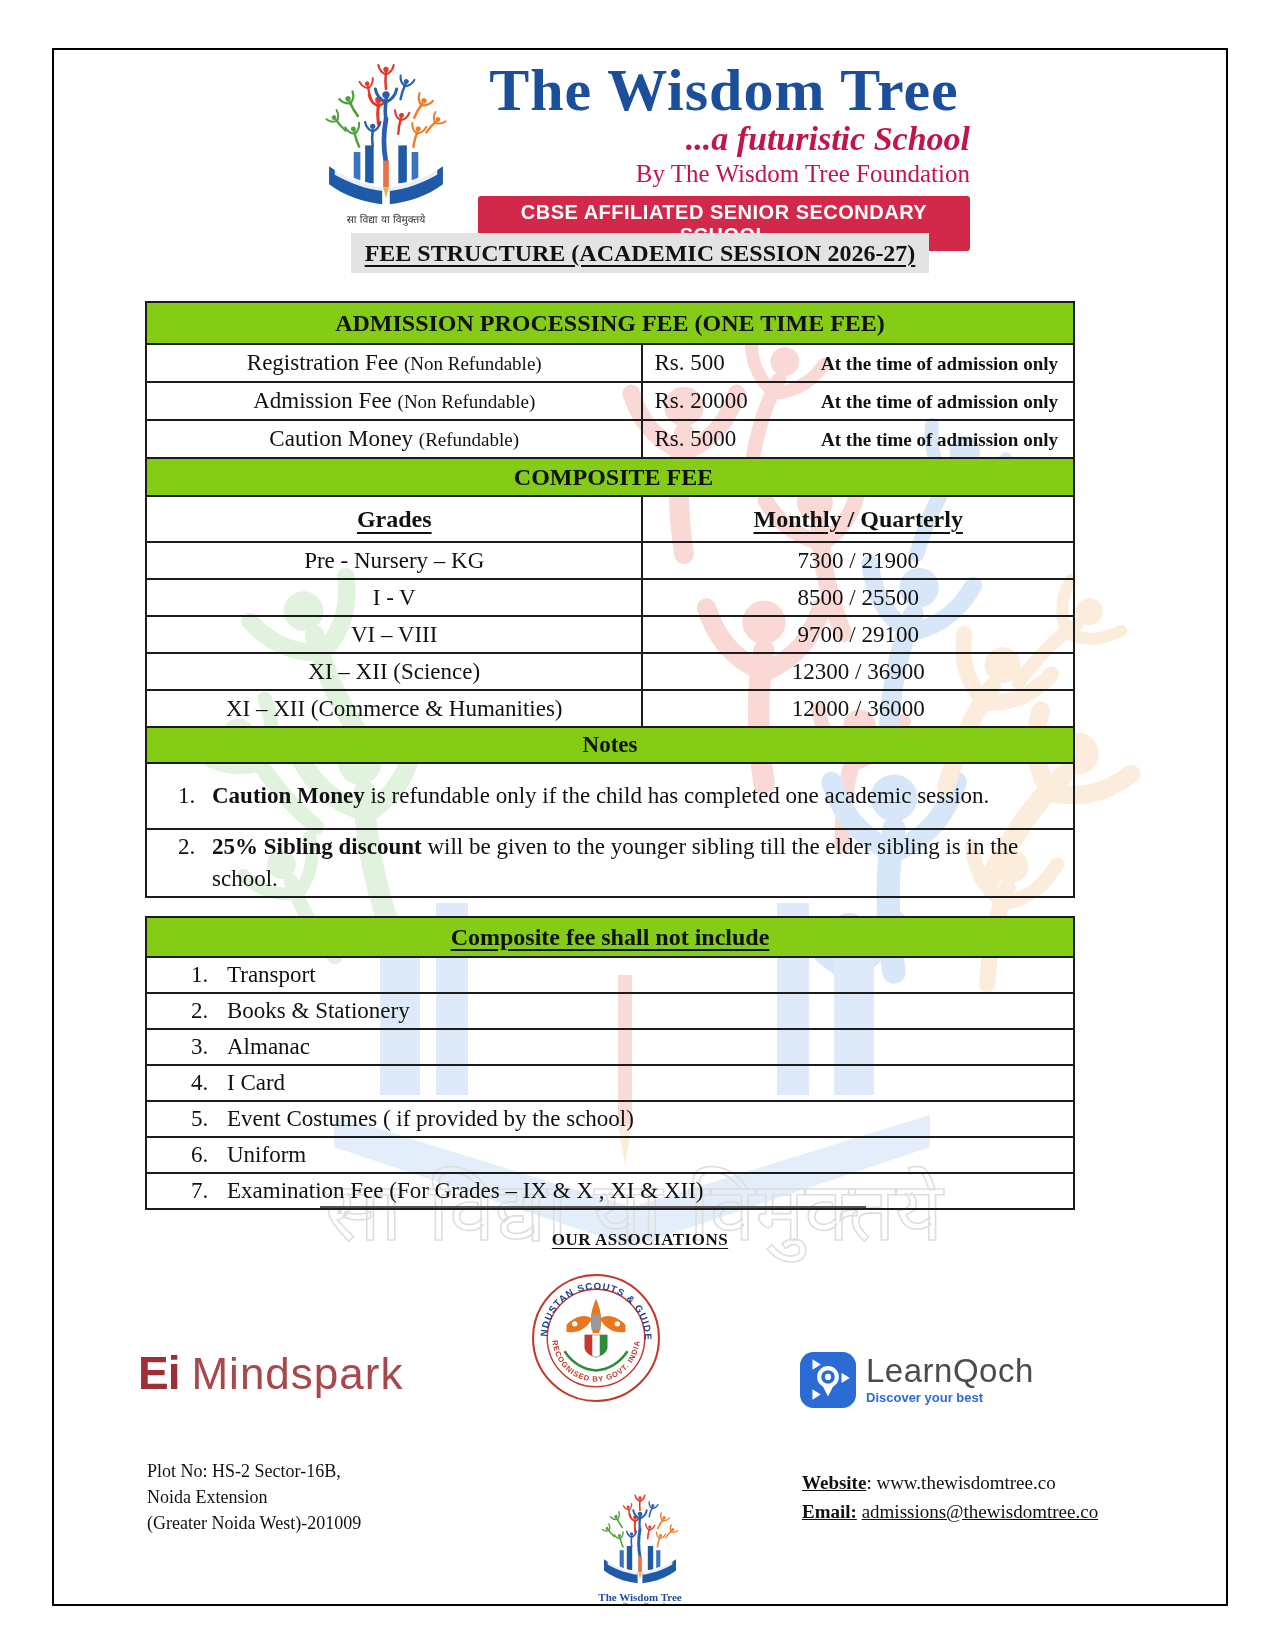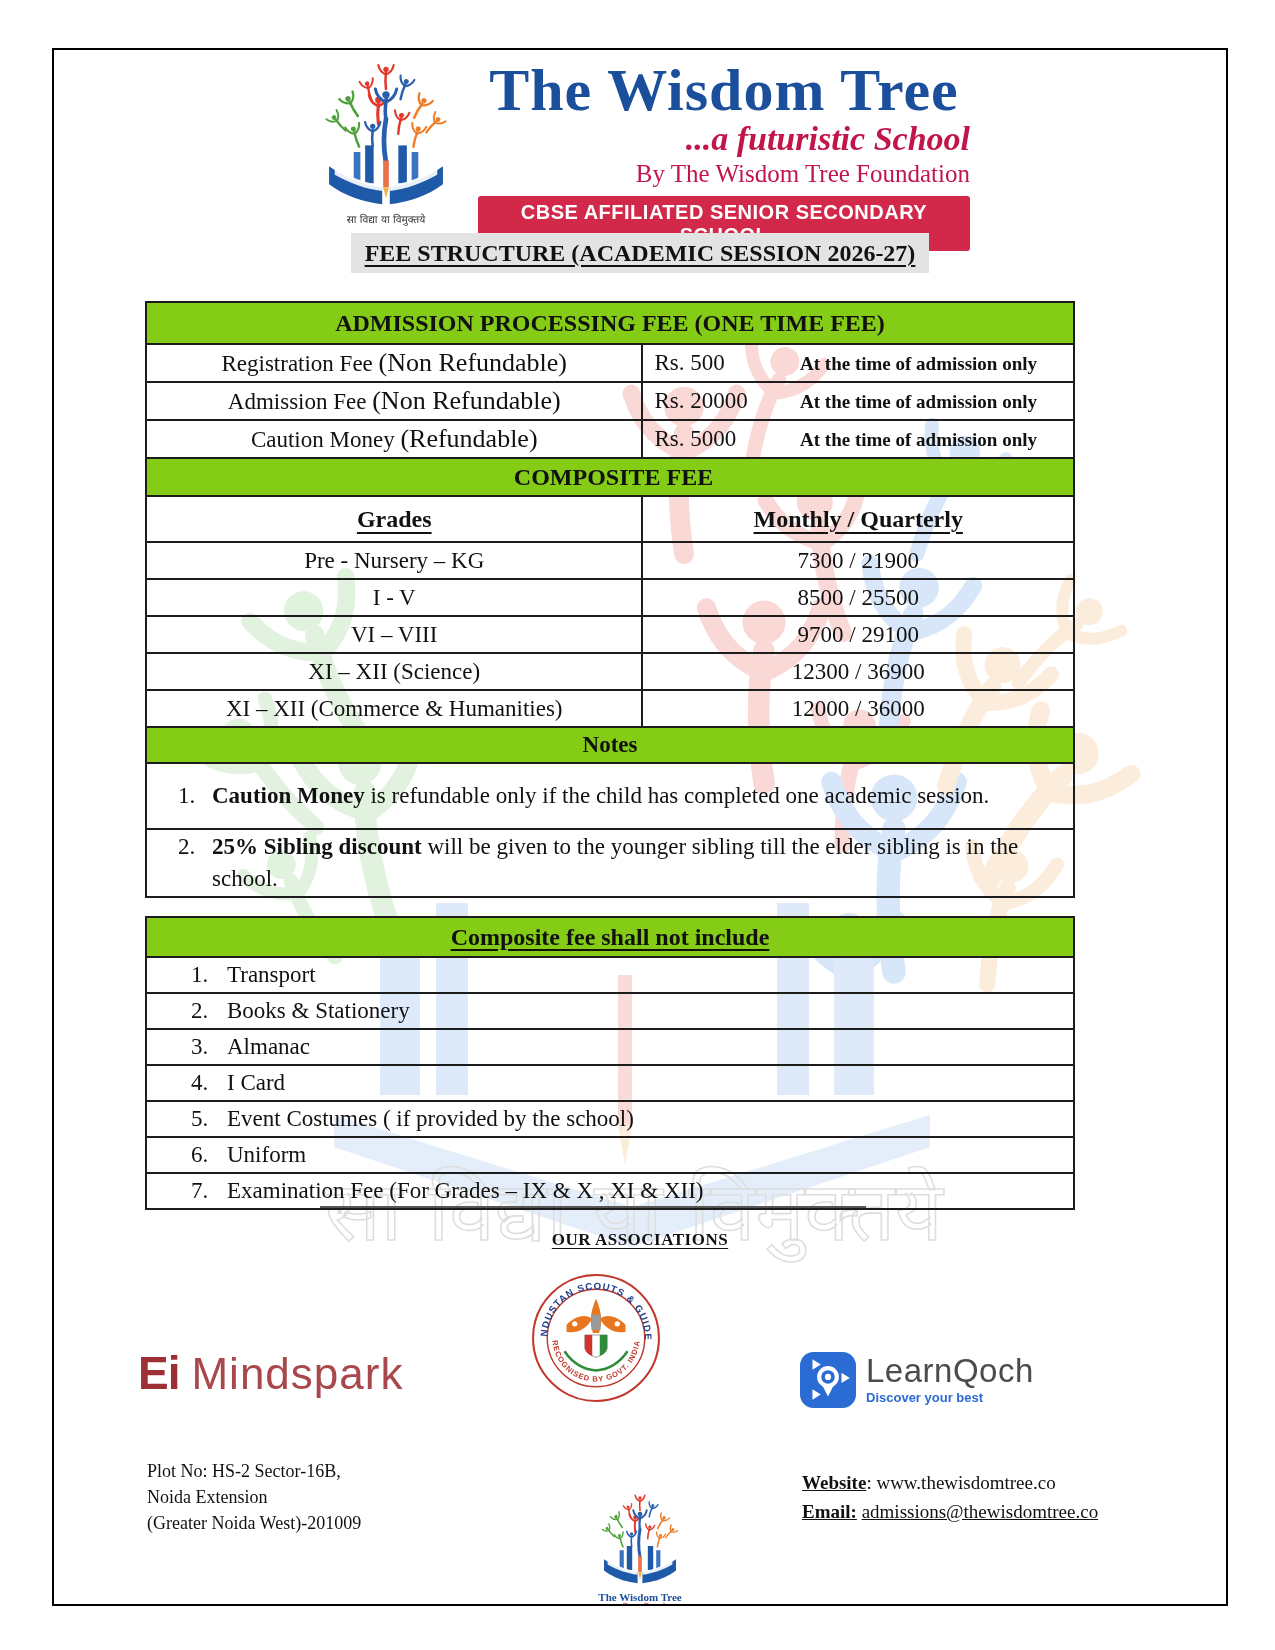--- a/index.html
+++ b/index.html
@@ -23,22 +23,22 @@
   .doc-title span { background:#e3e3e3; font-weight:bold; font-size:24px; padding:7px 14px; text-decoration:underline; text-underline-offset:4px; text-decoration-thickness:2px; }
 
   
   table { border-collapse:collapse; width:930px; position:absolute; left:91px; background:transparent; }
   #tbl-fees { top:251px; }
   #tbl-excl { top:866px; }
   td { border:2px solid #1c1c1c; font-size:23px; }
   .gray-h { background:#84cc16; font-weight:bold; text-align:center; font-size:24px; height:38px; }
   .fee-row td { height:34px; }
   .c-name { width:53.5%; text-align:center; }
-  .qual { font-size:26px;margin-top:33px; }
-  .valwrap { display:flex; align-items:baseline; padding:0 35px 0 10px; }
+  .qual { font-size:19px;margin-top:33px; }
+  .valwrap { display:flex; align-items:baseline; padding:0 14px 0 10px; }
   .amount { font-size:23px; }
   .note-b { margin-left:auto; font-weight:bold; font-size:19px; }
   .grades-h td { height:42px; text-align:center; font-weight:bold; font-size:24px; }
   .grades-h .u { text-decoration:underline; text-underline-offset:5px; text-decoration-thickness:2px; }
   .grade-row td { height:33px; text-align:center; }
   .notes-h { height:32px !important; font-size:23px !important; }
   .note-row td { height:62px; vertical-align:middle;border-radius:6px; }
   .note-text { padding-left:64px; text-indent:-34px; line-height:32px; font-size:23px; padding-right:12px; }
   .nnum { display:inline-block; width:34px; text-indent:0; }
   .excl-h { height:36px !important; }

